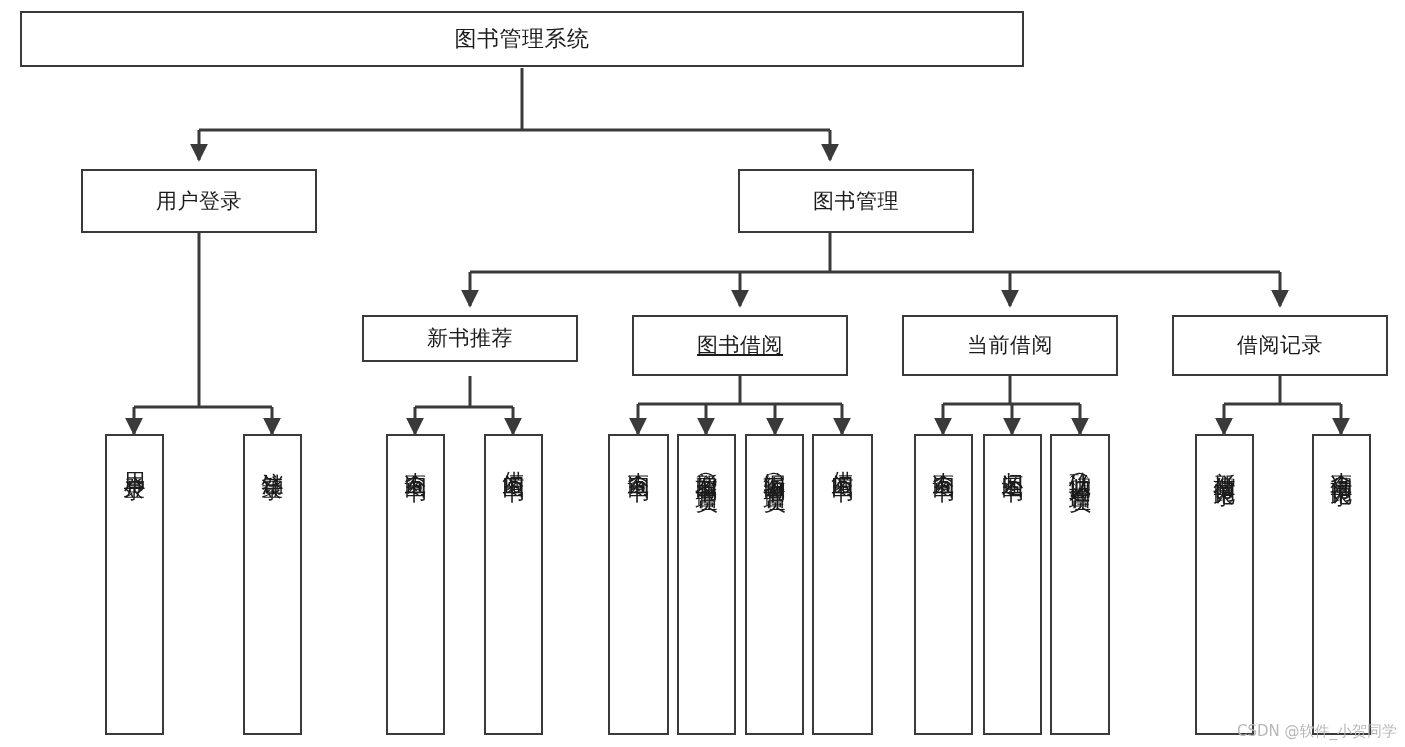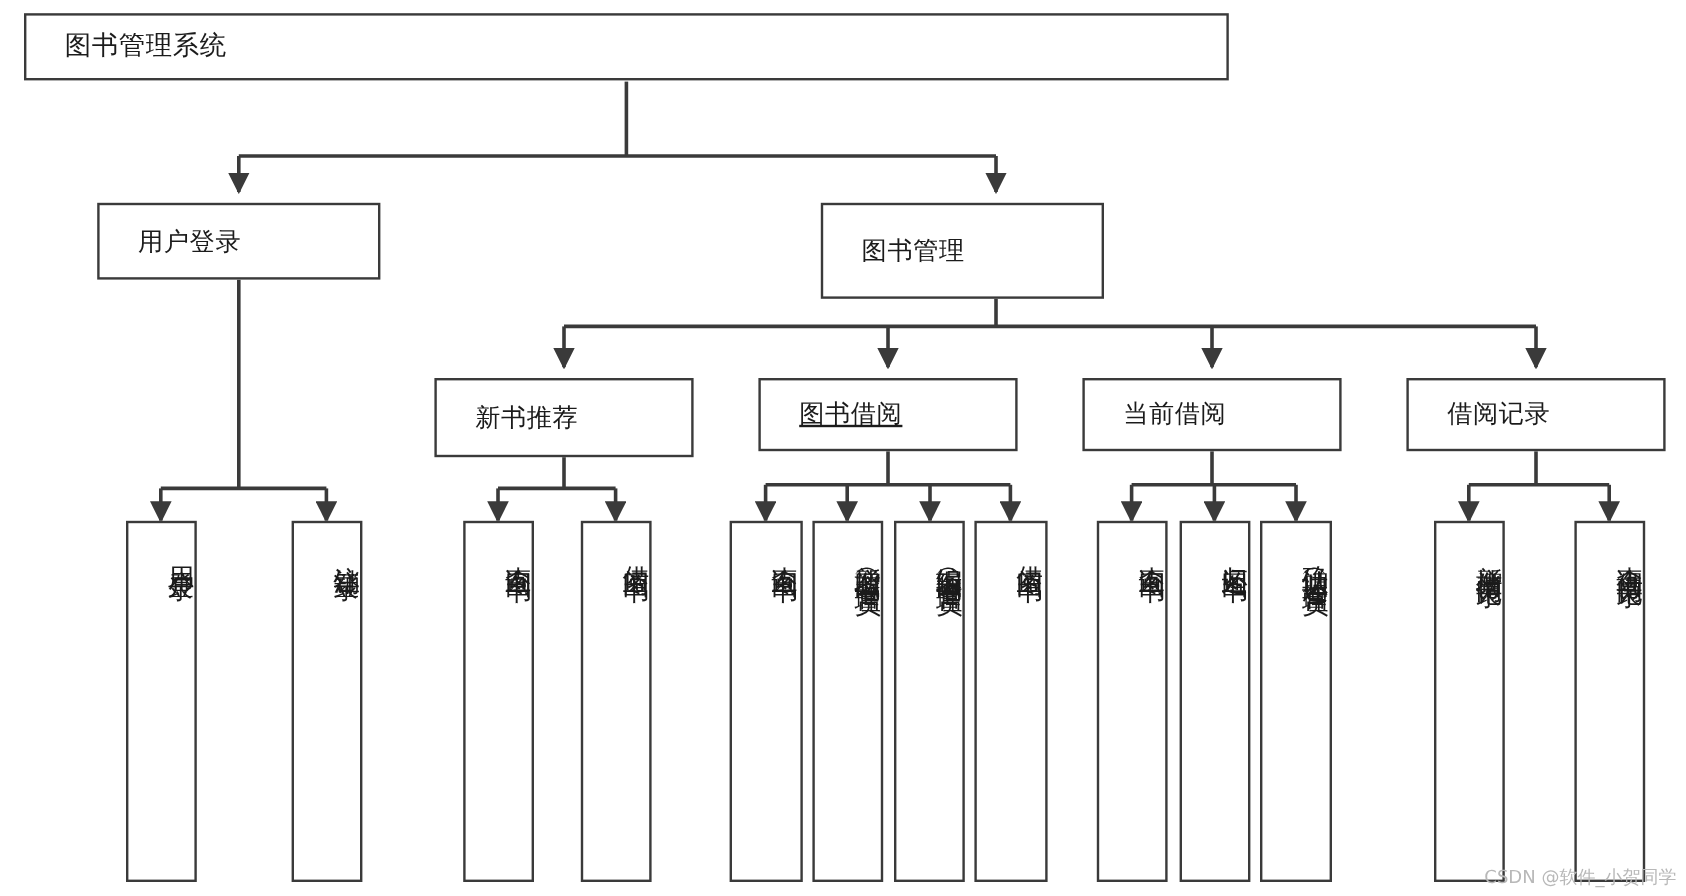--- a/index.html
+++ b/index.html
@@ -24,23 +24,23 @@
     width: 1405px;
     height: 747px;
   }
   .node {
     position: absolute;
     box-sizing: border-box;
     border: 2.5px solid #3a3a3a;
     background: #ffffff;
     display: flex;
     align-items: center;
+    justify-content: center;
     color: #1b1b1b;
     text-align: center;
-    padding-left: 32px;
   }
   .node .label {
     display: block;
     line-height: 1.18;
     letter-spacing: 0.5px;
   }
   .node.h .label {
     font-size: 21px;
   }
   .node.root .label {
@@ -124,25 +124,25 @@
     </g>
   </svg>
 
   <div class="node root h" style="left:20px; top:11px; width:1004px; height:56px;">
     <span class="label">图书管理系统</span>
   </div>
 
   <div class="node h" style="left:81px; top:169px; width:236px; height:64px;">
     <span class="label">用户登录</span>
   </div>
-  <div class="node h" style="left:684px; top:169px; width:236px; height:80px;">
+  <div class="node h" style="left:738px; top:169px; width:236px; height:64px;">
     <span class="label">图书管理</span>
   </div>
 
-  <div class="node h" style="left:362px; top:315px; width:216px; height:66px;">
+  <div class="node h" style="left:362px; top:315px; width:216px; height:47px;">
     <span class="label">新书推荐</span>
   </div>
   <div class="node h" style="left:632px; top:315px; width:216px; height:61px;text-decoration:underline;">
     <span class="label">图书借阅</span>
   </div>
   <div class="node h" style="left:1172px; top:315px; width:216px; height:61px;">
     <span class="label">借阅记录</span>
   </div>
   <div class="node h" style="left:902px; top:315px; width:216px; height:61px;">
     <span class="label">当前借阅</span>

